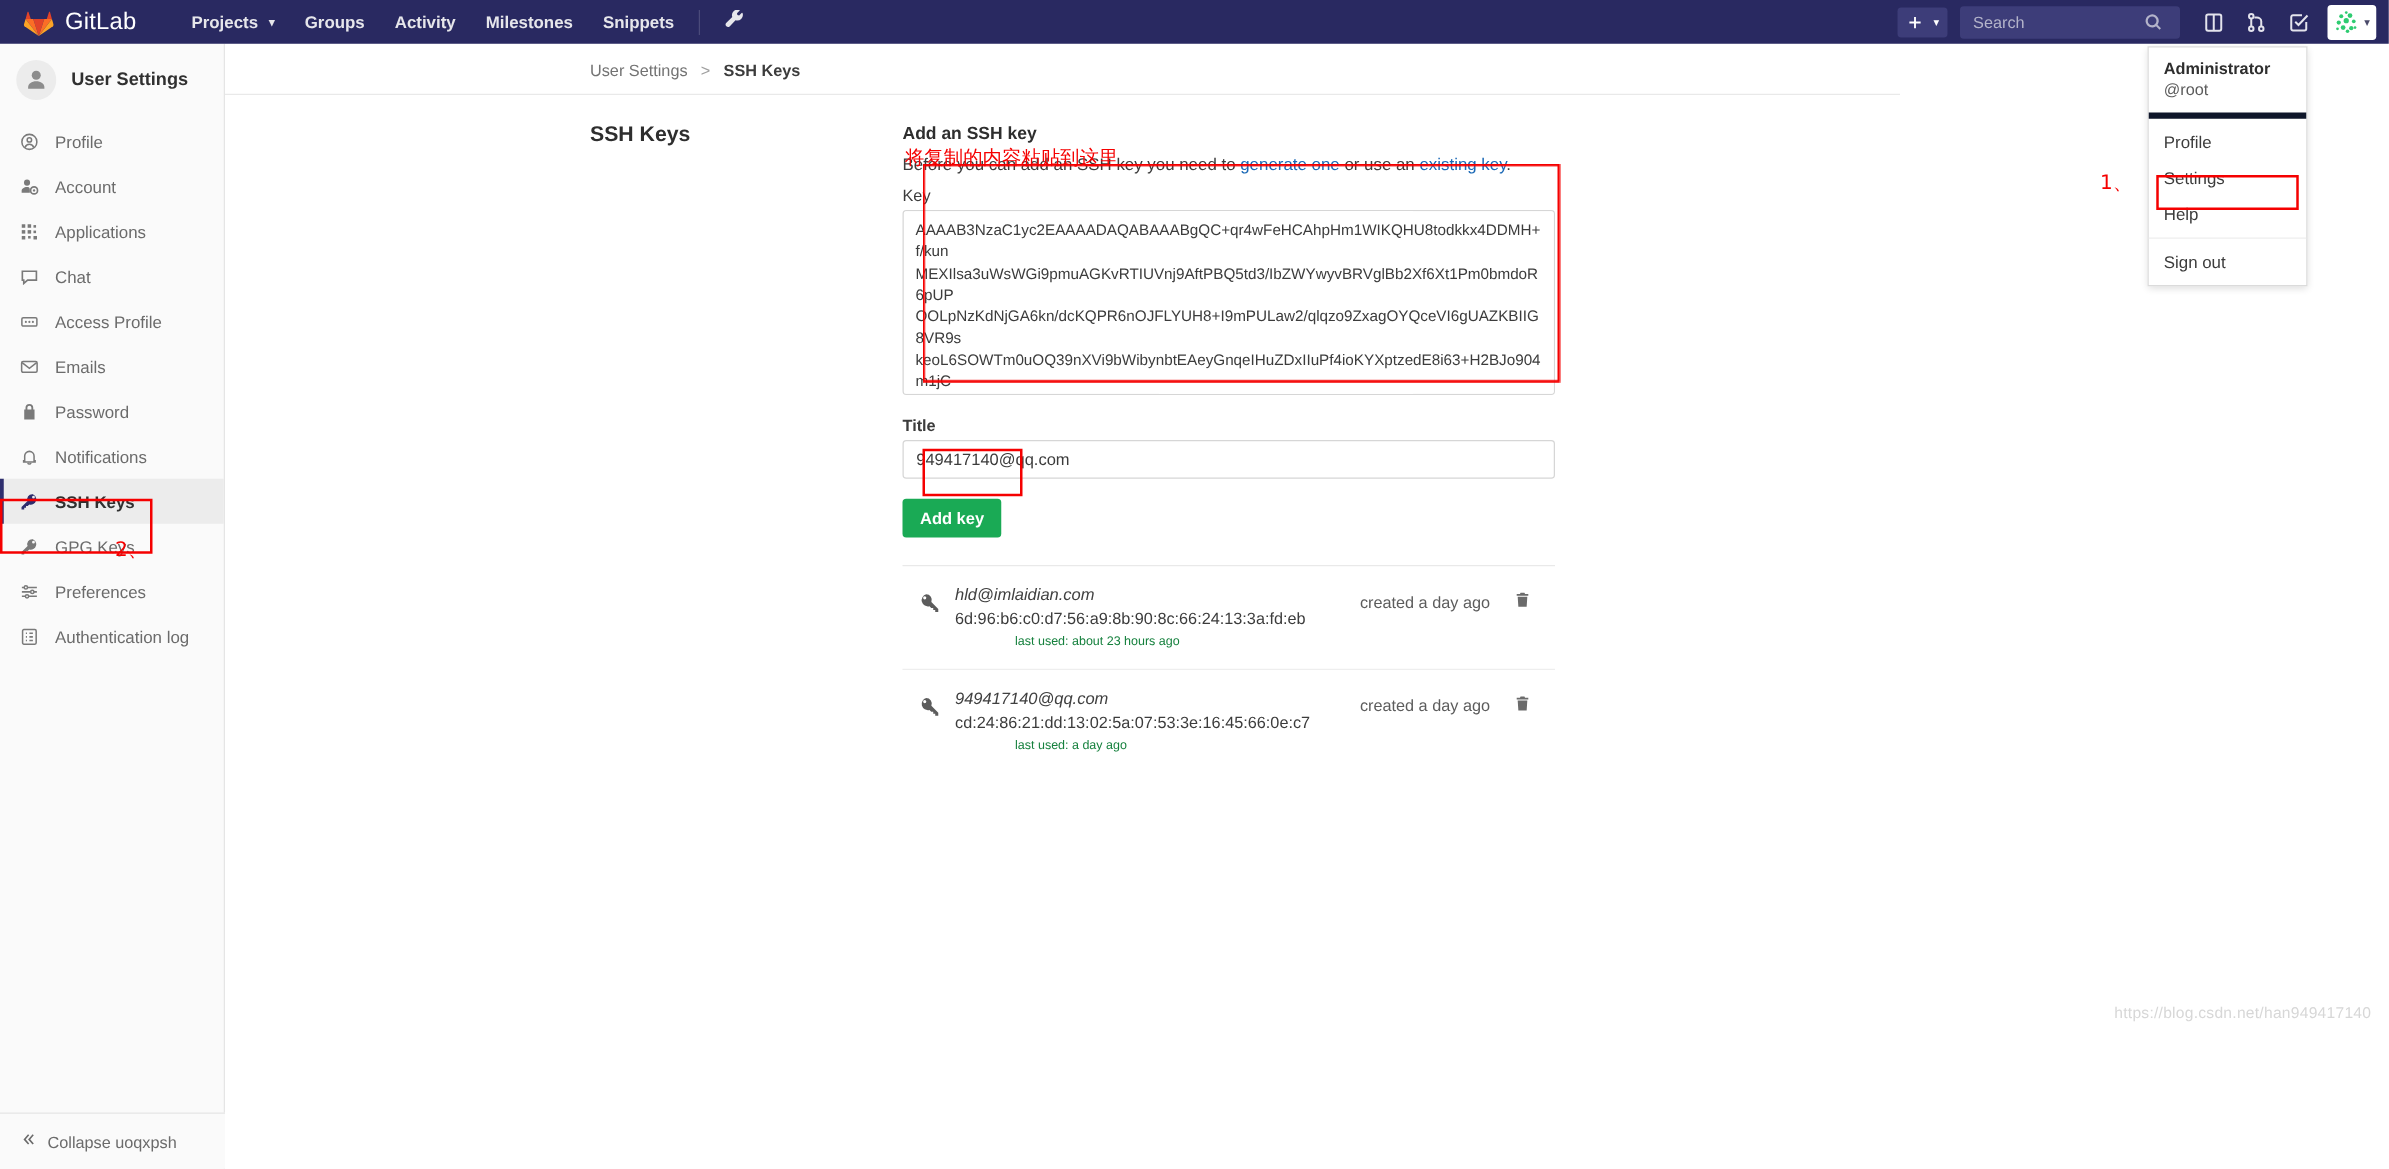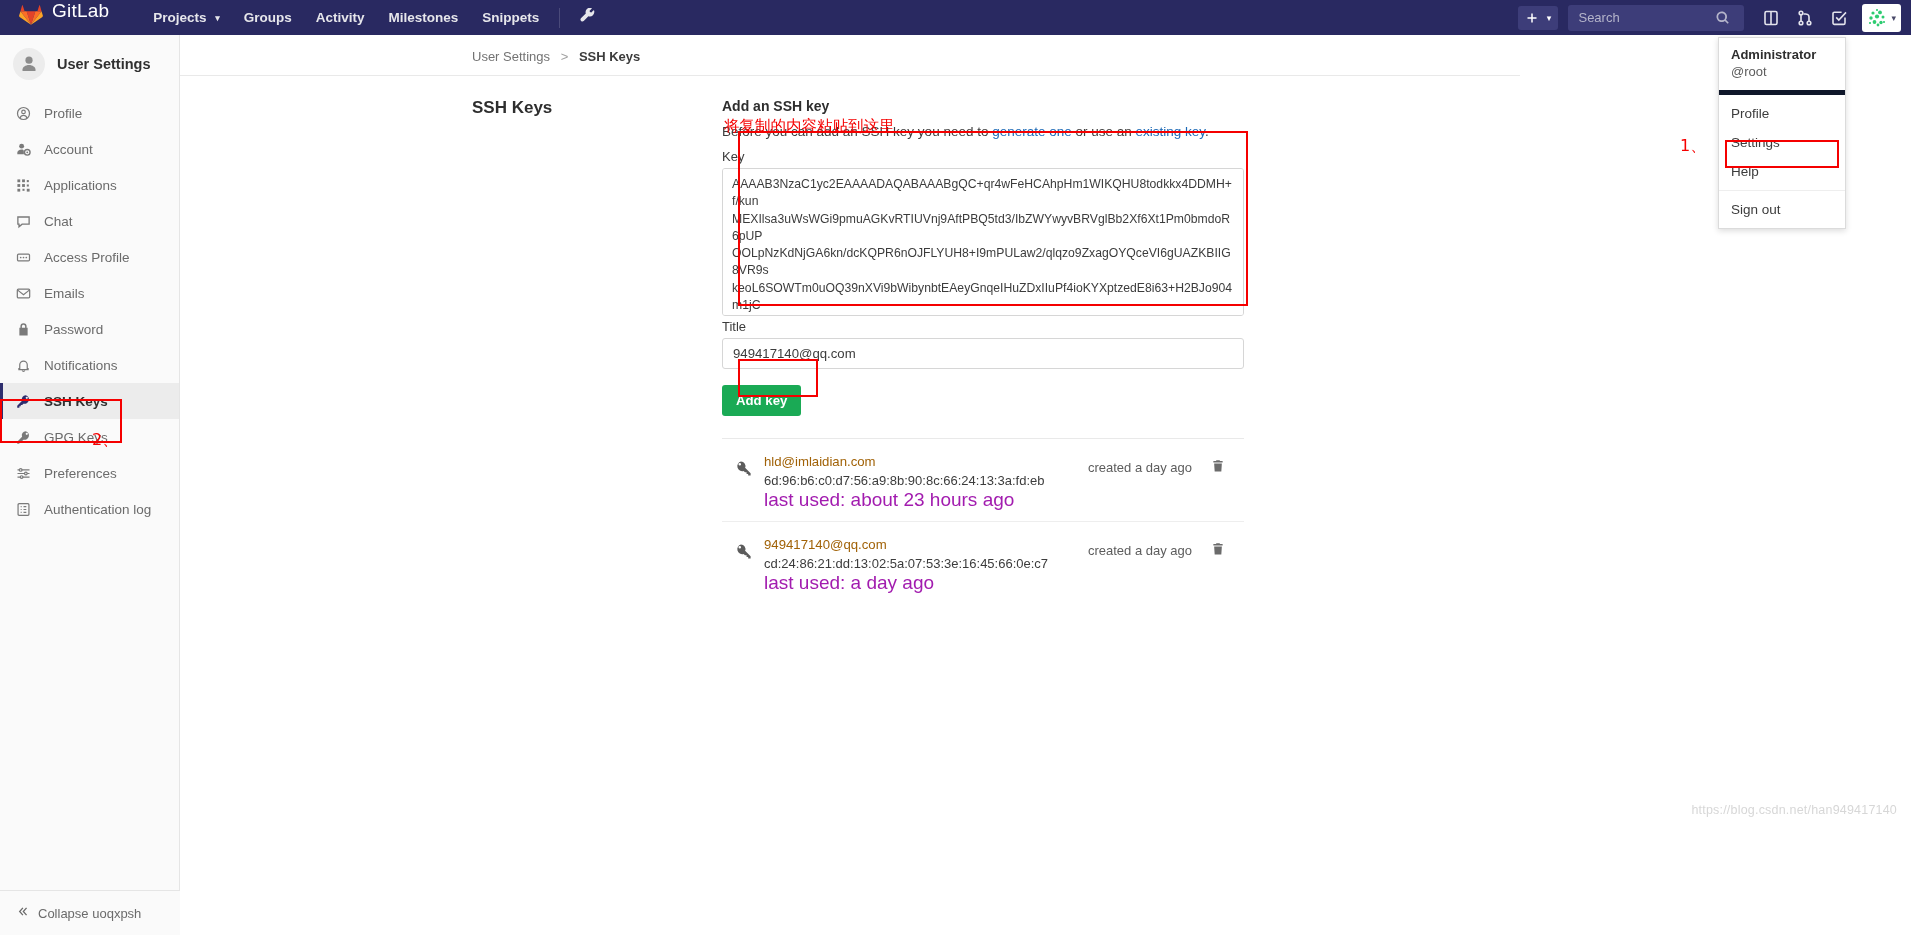--- a/index.html
+++ b/index.html
@@ -11,21 +11,21 @@
     font-family: "Liberation Sans", sans-serif;
     font-size: 14px;
     color: #2e2e2e;
   }
 
   
   #topbar {
     position: absolute; top: 0; left: 0;
     width: 1911px; height: 35px;
     background: #292961;
-    display: flex; 
+    display: flex; align-items: center;
     z-index: 40;
   }
   .gl-logo {
     margin-left: 18px; width: 26px; height: 26px;
     display: flex; align-items: center; justify-content: center;
   }
   .gl-brand {
     color: #fff; font-size: 19px; font-weight: 400;
     margin-left: 8px; letter-spacing: .2px;
   }
@@ -198,23 +198,23 @@
 
   .keys-divider { border-top:1px solid #e9e9e9; margin: 22px 0 0 0; }
   .keys-title { font-size:13.5px; font-weight:600; color:#2e2e2e; margin:16px 0 0 0; }
   .key-row {
     display:flex; align-items:flex-start; padding:13px 0 12px 0;
     border-bottom:1px solid #eee;
   }
   .key-row:last-child { border-bottom:0; }
   .key-icon { width:42px; padding-top:8px; color:#5c5c5c; display:flex; justify-content:center;}
   .key-main { flex:1; }
-  .key-name { color:#a16207; font-size:13.2px; cursor:pointer; display:block; line-height:19px; }
+  .key-name { color:#404040; font-size:13.2px; cursor:pointer; display:block; line-height:19px;font-style:italic; }
   .key-fp { font-size:13px; color:#3c3c3c; line-height:19px; }
-  .key-last { font-size:19px; color:#a21caf; line-height:19px; }
+  .key-last { font-size:10px; color:#15803d; line-height:19px;margin-left:48px; }
   .key-created { font-size:13px; color:#5c5c5c; padding-top:8px; white-space:nowrap; }
   .key-trash { width:52px; display:flex; justify-content:center; padding-top:7px; color:#6b6b6b; cursor:pointer;}
 
   
   .marker-num {
     position:absolute; color:#f50000; font-size:16px;
     font-family:"DejaVu Sans", sans-serif;
   }
   #watermark {
     position:absolute; right:14px; bottom:26px;
@@ -511,21 +511,21 @@
       <label class="form-label">Key</label>
       <textarea id="key-textarea" spellcheck="false" style="">AAAAB3NzaC1yc2EAAAADAQABAAABgQC+qr4wFeHCAhpHm1WIKQHU8todkkx4DDMH+f/kun
 MEXIlsa3uWsWGi9pmuAGKvRTIUVnj9AftPBQ5td3/IbZWYwyvBRVglBb2Xf6Xt1Pm0bmdoR6pUP
 OOLpNzKdNjGA6kn/dcKQPR6nOJFLYUH8+I9mPULaw2/qlqzo9ZxagOYQceVI6gUAZKBIIG8VR9s
 keoL6SOWTm0uOQ39nXVi9bWibynbtEAeyGnqeIHuZDxIIuPf4ioKYXptzedE8i63+H2BJo904m1jC
 cWFfAcnuFf3ZF6i2iWUSASApUw46oq256mu2bq5I75y82B5a9J14W9nRSTGAg82iloh8UKiLAE8u0
 qX+CF1e3lj9Tvia9fANVVkbzy9HTFEe7f2tiybqqHnbkvy2VGb0IZJ9NZTRVoWhnLjV/Wsyl/uoqxpsh
 Rpp4iOYgfXZu65IKg/8EBKujcw6Ko64u/FPdPR3tkqFm8J6e4BNX8xVqgVNhI/iP+Jhp7KKlru1diYLG
 rQ2eKhQS0= 949417140@qq.com</textarea>
 
-      <label class="form-label" style="">Title</label>
+      <label class="form-label" style="margin-top:14px;font-weight:bold;">Title</label>
       <input id="title-input" value="949417140@qq.com" style="">
 
       <div style="margin-top:16px;">
         <button id="add-key-btn">Add key</button>
       </div>
 
       <div class="keys-divider"></div>
 
       <div class="key-row">
         <div class="key-icon">

